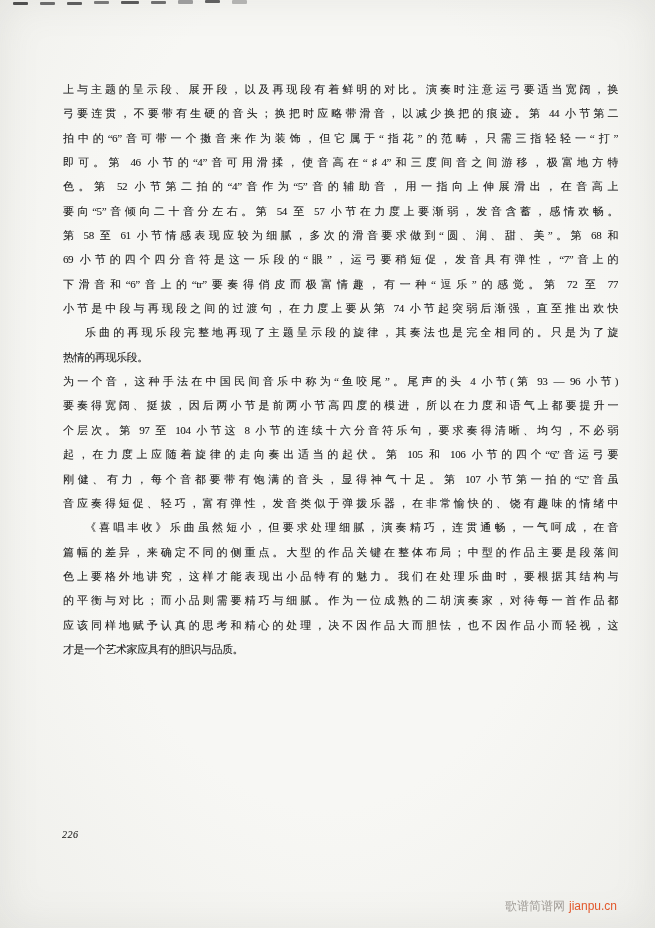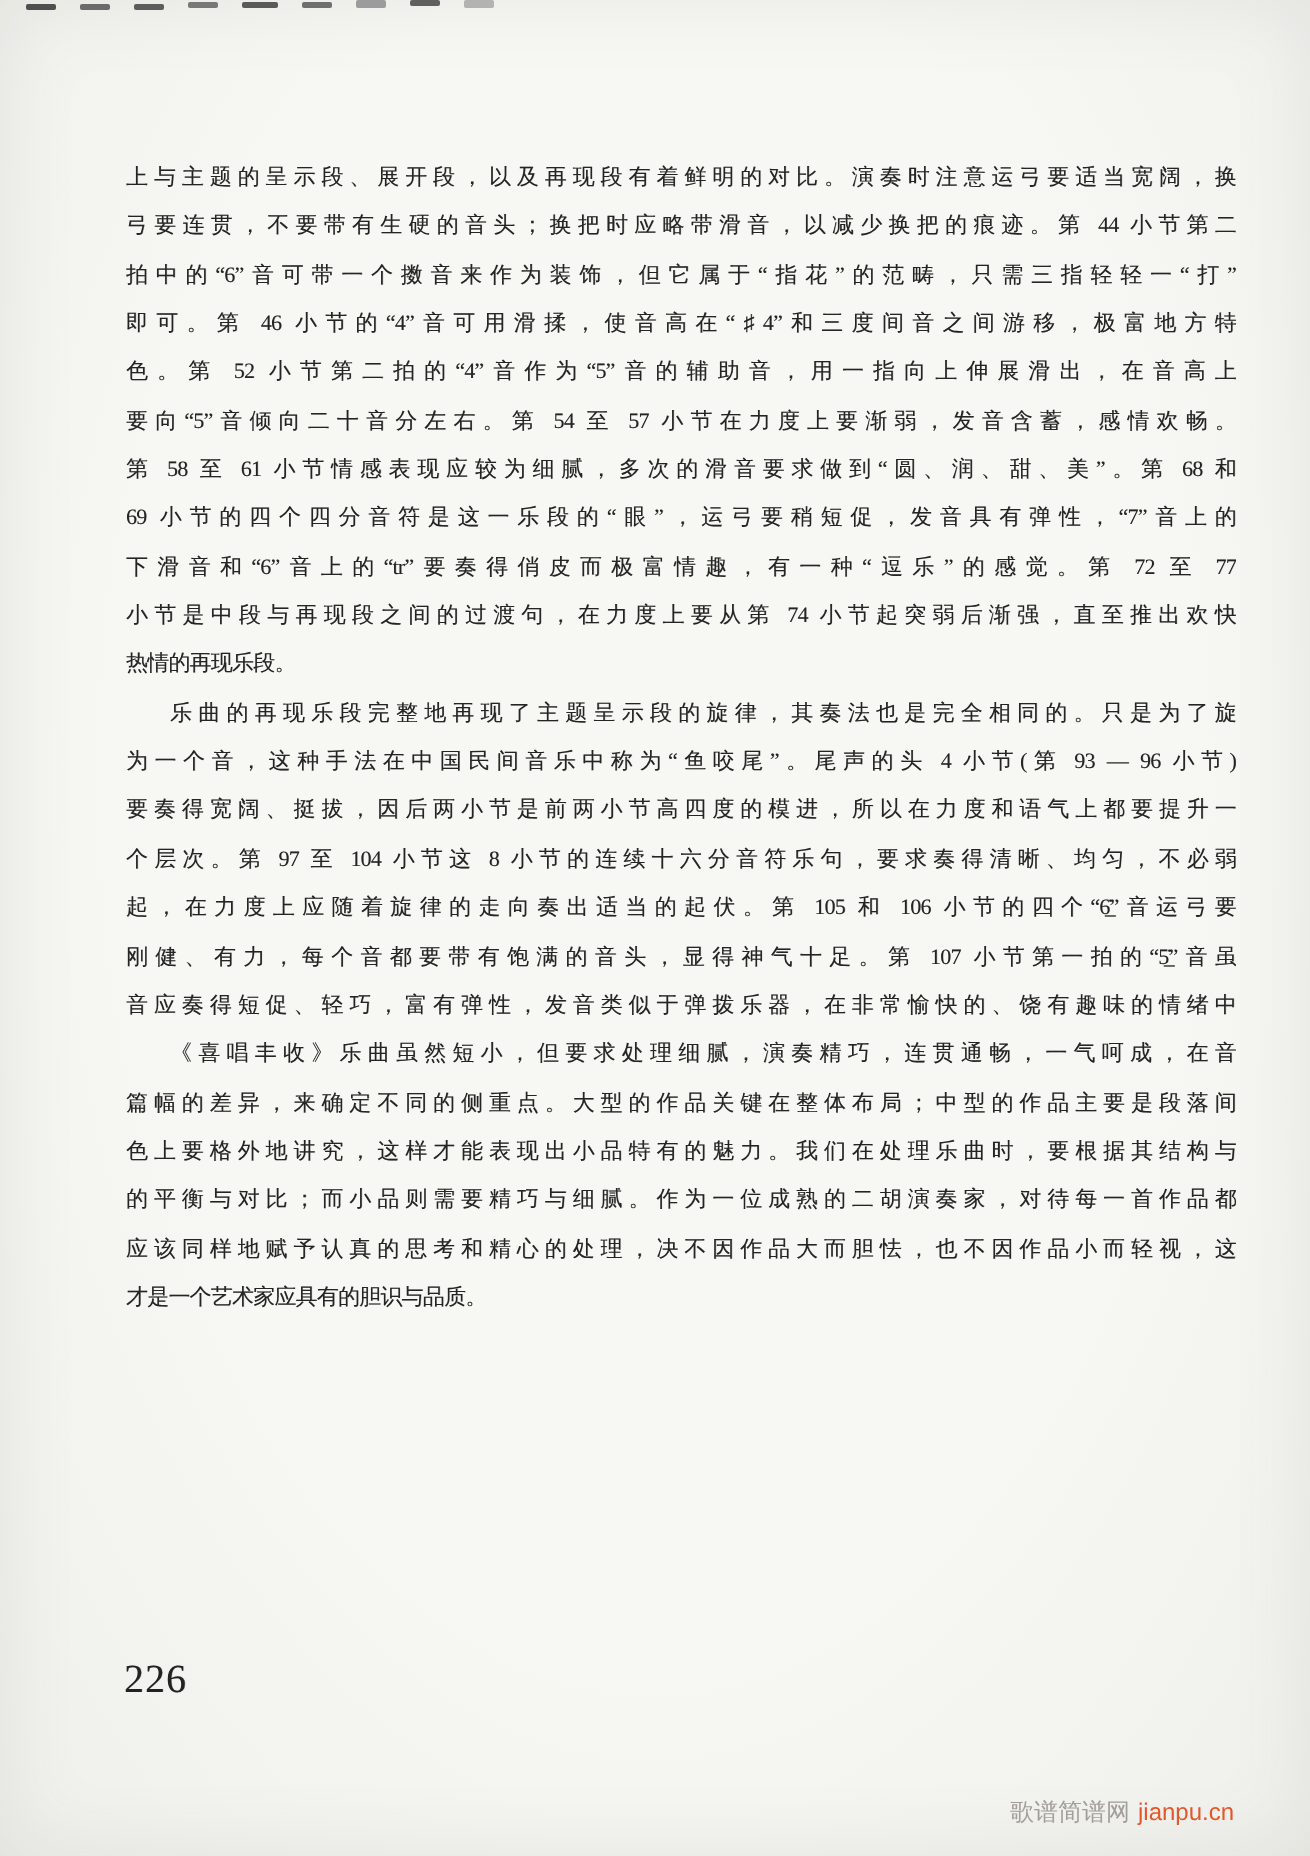--- a/index.html
+++ b/index.html
@@ -41,22 +41,23 @@
     text-align-last:justify;
     text-justify:inter-character;
     white-space:nowrap;
     overflow:hidden;
   }
   .line.last{text-align-last:left;}
   .line.indent{text-indent:2em;}
 
   .page-number{
     position:absolute;left:62px;top:829px;
-    font-size:20px;letter-spacing:0.5px;color:#222;
+    font-size:10px;letter-spacing:0.5px;color:#222;
     text-shadow:0.2px 0.2px 0.3px rgba(40,40,40,0.35);
+    font-style:italic;
   }
   .watermark{
     position:absolute;left:505px;top:898px;
     font-size:12px;
     font-family:"Liberation Sans","DejaVu Sans",sans-serif;
     white-space:nowrap;
   }
   .watermark .site-name{color:#a29e99;}
   .watermark .site-url{color:#e2582c;margin-left:4px;}
 </style>
@@ -81,23 +82,23 @@
     <div class="line">上与主题的呈示段、展开段，以及再现段有着鲜明的对比。演奏时注意运弓要适当宽阔，换</div>
     <div class="line">弓要连贯，不要带有生硬的音头；换把时应略带滑音，以减少换把的痕迹。第 44 小节第二</div>
     <div class="line">拍中的“6”音可带一个擞音来作为装饰，但它属于“指花”的范畴，只需三指轻轻一“打”</div>
     <div class="line">即可。第 46 小节的“4”音可用滑揉，使音高在“♯4”和三度间音之间游移，极富地方特</div>
     <div class="line">色。第 52 小节第二拍的“4”音作为“5”音的辅助音，用一指向上伸展滑出，在音高上</div>
     <div class="line">要向“5”音倾向二十音分左右。第 54 至 57 小节在力度上要渐弱，发音含蓄，感情欢畅。</div>
     <div class="line">第 58 至 61 小节情感表现应较为细腻，多次的滑音要求做到“圆、润、甜、美”。第 68 和</div>
     <div class="line">69 小节的四个四分音符是这一乐段的“眼”，运弓要稍短促，发音具有弹性，“7”音上的</div>
     <div class="line">下滑音和“6”音上的“tr”要奏得俏皮而极富情趣，有一种“逗乐”的感觉。第 72 至 77</div>
     <div class="line">小节是中段与再现段之间的过渡句，在力度上要从第 74 小节起突弱后渐强，直至推出欢快</div>
+    <div class="line indent">乐曲的再现乐段完整地再现了主题呈示段的旋律，其奏法也是完全相同的。只是为了旋</div>
+
     <div class="line last">热情的再现乐段。</div>
-
-    <div class="line indent">乐曲的再现乐段完整地再现了主题呈示段的旋律，其奏法也是完全相同的。只是为了旋</div>
     <div class="line">为一个音，这种手法在中国民间音乐中称为“鱼咬尾”。尾声的头 4 小节(第 93 — 96 小节)</div>
     <div class="line">要奏得宽阔、挺拔，因后两小节是前两小节高四度的模进，所以在力度和语气上都要提升一</div>
     <div class="line">个层次。第 97 至 104 小节这 8 小节的连续十六分音符乐句，要求奏得清晰、均匀，不必弱</div>
     <div class="line">起，在力度上应随着旋律的走向奏出适当的起伏。第 105 和 106 小节的四个“6̲̇”音运弓要</div>
     <div class="line">刚健、有力，每个音都要带有饱满的音头，显得神气十足。第 107 小节第一拍的“5̲̇”音虽</div>
     <div class="line">音应奏得短促、轻巧，富有弹性，发音类似于弹拨乐器，在非常愉快的、饶有趣味的情绪中</div>
 
     <div class="line indent">《喜唱丰收》乐曲虽然短小，但要求处理细腻，演奏精巧，连贯通畅，一气呵成，在音</div>
     <div class="line">篇幅的差异，来确定不同的侧重点。大型的作品关键在整体布局；中型的作品主要是段落间</div>
     <div class="line">色上要格外地讲究，这样才能表现出小品特有的魅力。我们在处理乐曲时，要根据其结构与</div>

